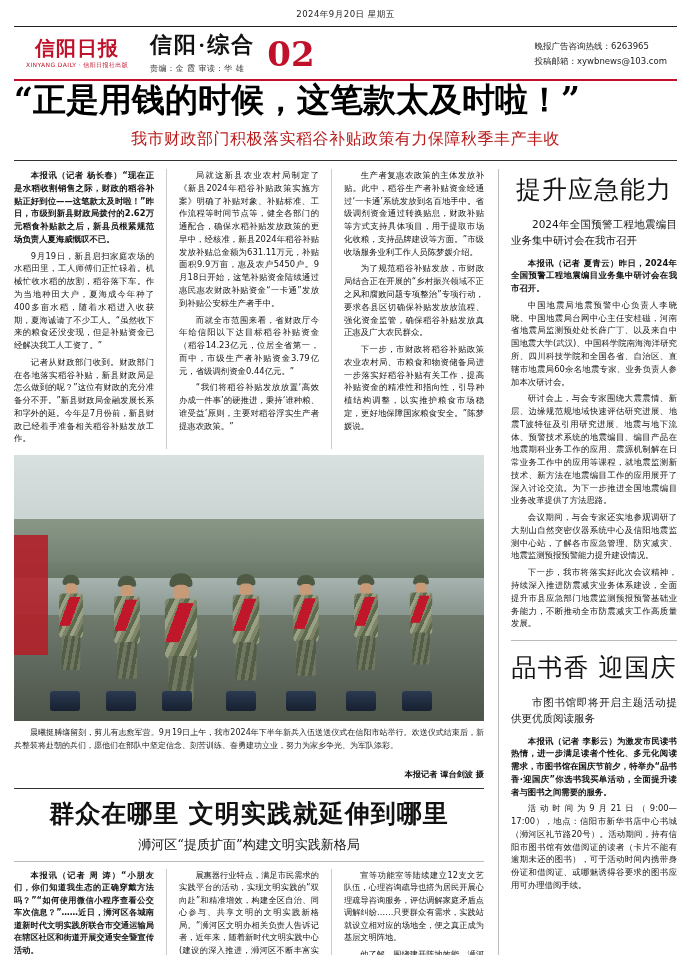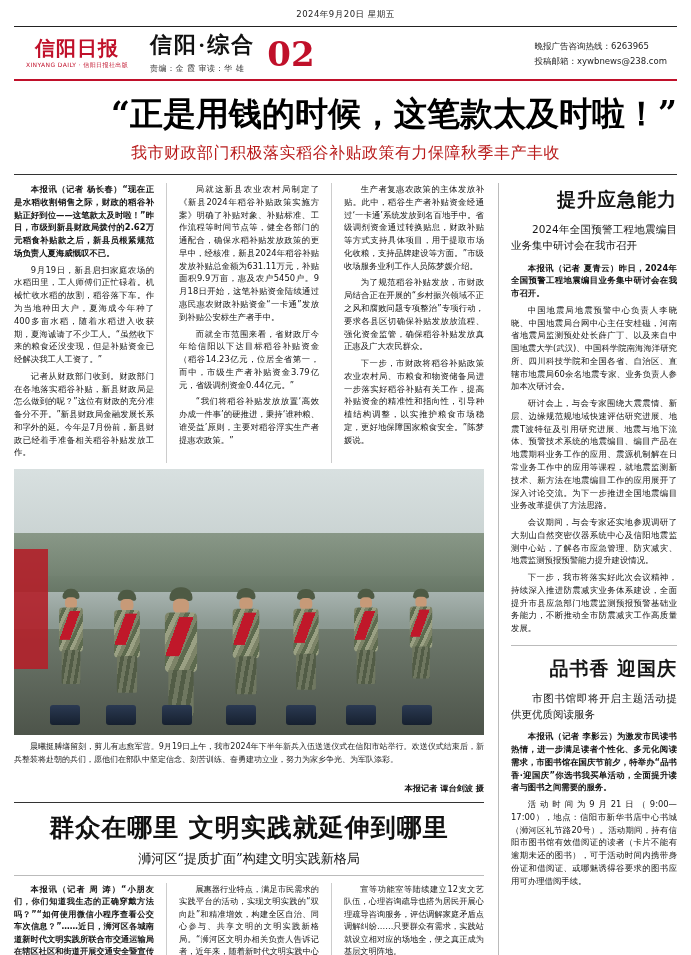--- a/index.html
+++ b/index.html
@@ -95,23 +95,22 @@
     font-size: 8.5px;
     line-height: 1.7;
     color: #222;
     padding-right: 6px;
   }
   
   .headline {
     font-family: "DejaVu Serif", "Liberation Serif", serif;
     font-size: 33px;
     font-weight: bold;
-    text-align: right;
+    text-align: left;
     letter-spacing: 0px;
-    margin-top: 14px;
     line-height: 1.15;
     color: #000;
   }
   .subheadline {
     font-family: "DejaVu Serif", "Liberation Serif", serif;
     font-size: 16px;
     text-align: center;
     margin-top: 10px;
     color: #b91c1c;
     letter-spacing: 0.5px;
@@ -150,25 +149,25 @@
     border-left: 1px solid #bbb;
     padding-left: 12px;
     font-size: 8.4px;
     line-height: 1.52;
     color: #151515;
     text-align: justify;
   }
   .right-col p { margin: 0 0 4px 0; text-indent: 2em; }
   .side-title {
     font-family: "DejaVu Serif", "Liberation Serif", serif;
-    font-size: 19px;
-    font-weight: bold;
+    font-size: 25px;
+    font-weight: normal;
     letter-spacing: 1px;
     margin: 2px 0 8px 0;
-    text-align: right;
+    text-align: center;
   }
   .side-sub {
     font-size: 10.5px;
     text-indent: 2em;
     margin: 0 0 8px 0;
     line-height: 1.5;
   }
   .side-rule {
     border-bottom: 1px solid #bbb;
     margin: 10px 0 8px 0;
@@ -302,21 +301,21 @@
       <div class="logo-main">信阳日报</div>
       <div class="logo-sub">XINYANG DAILY · 信阳日报社出版</div>
     </div>
     <div class="section-block">
       <div class="section-title">信阳·综合</div>
       <div class="editors">责编：金 霞  审读：华 雄</div>
     </div>
     <div class="page-num">02</div>
     <div class="contact-block">
       <div>晚报广告咨询热线：6263965</div>
-      <div>投稿邮箱：xywbnews@238.com</div>
+      <div>投稿邮箱：xywbnews@103.com</div>
     </div>
   </div>
 
   <div class="headline">“正是用钱的时候，这笔款太及时啦！”</div>
   <div class="subheadline">我市财政部门积极落实稻谷补贴政策有力保障秋季丰产丰收</div>
   <div class="rule-head"></div>
 
   <div class="body-wrap">
 
     <div style="width:470px;">

